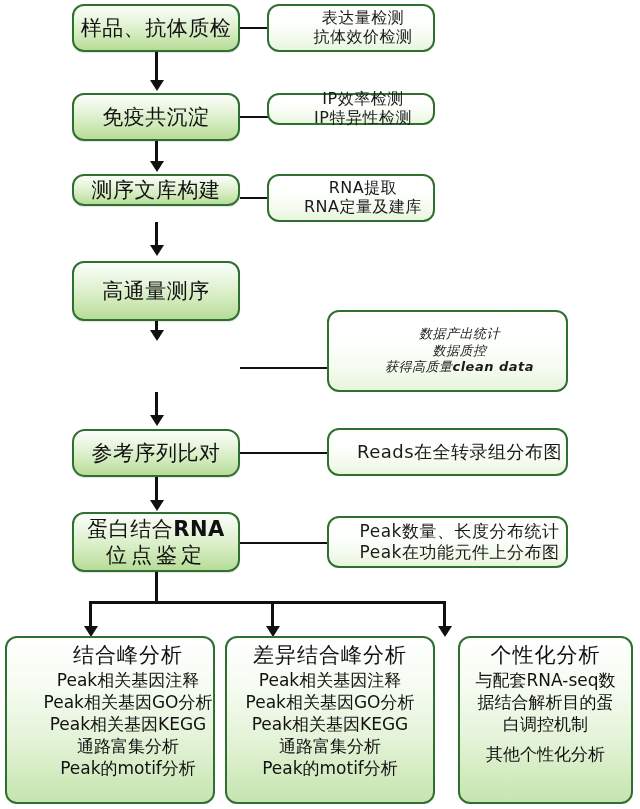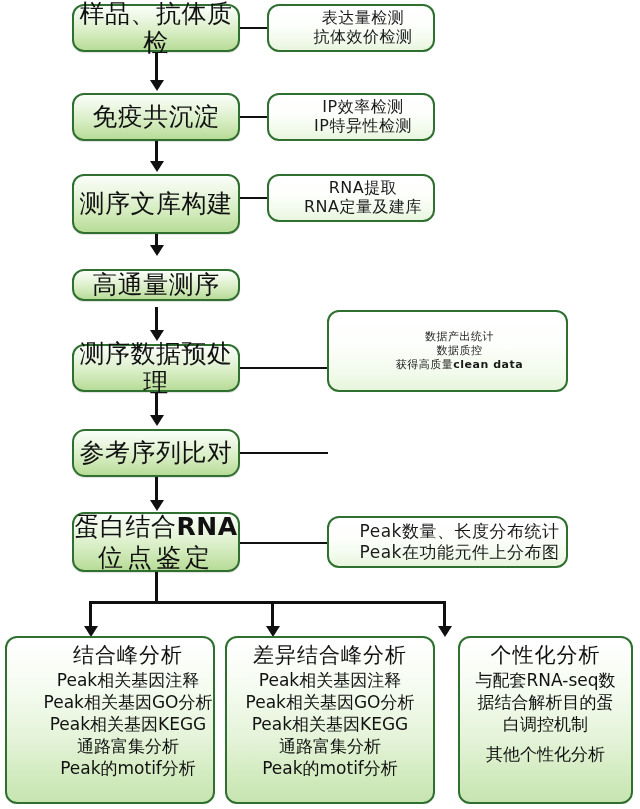--- a/index.html
+++ b/index.html
@@ -37,21 +37,21 @@
     letter-spacing: 0.5px;
   }
   
   .box.main {
     background: linear-gradient(to bottom,
         #fbfefa 0%,
         #eaf6e0 30%,
         #d5ecc0 62%,
         #bfe0a2 90%,
         #b6dc98 100%);
-    font-size: 25px;
+    font-size: 21px;
     font-weight: 400;
     border-color: #2f7030;
     box-shadow: 0 1px 1px rgba(0,0,0,0.12);
     text-align: center;
   }
   
   .box.side {
     background: linear-gradient(to bottom,
         #ffffff 0%,
         #fdfffc 40%,
@@ -144,66 +144,66 @@
   <div class="arrow-down" style="left:437.5px; top:626px;"></div>
 
   <div class="box main" style="left:72px; top:4px; width:168px; height:48px;">
     <span>样品、抗体质检</span>
   </div>
 
   <div class="box main" style="left:72px; top:93px; width:168px; height:48px;">
     <span>免疫共沉淀</span>
   </div>
 
-  <div class="box main" style="left:72px; top:174px; width:168px; height:60px;">
+  <div class="box main" style="left:72px; top:174px; width:168px; height:32px;">
     <span>测序文库构建</span>
   </div>
 
-  <div class="box main" style="left:72px; top:269px; width:168px; height:32px;">
+  <div class="box main" style="left:72px; top:261px; width:168px; height:60px;">
     <span>高通量测序</span>
   </div>
 
-  <div class="box main" style="left:72px; top:344px; width:168px; height:48px;">
-    <span>测序数据预处理</span>
-  </div>
 
   <div class="box main" style="left:72px; top:429px; width:168px; height:48px;border-radius:13px;">
     <span>参考序列比对</span>
   </div>
 
   <div class="box main" style="left:72px; top:512px; width:168px; height:60px; line-height:1.25;">
     <span>
       <span>蛋白结合</span><span class="bold">RNA</span>
     </span>
     <span style="letter-spacing:4px;">位点鉴定</span>
   </div>
 
   <div class="box side" style="left:267px; top:4px; width:168px; height:48px;">
     <span>表达量检测</span>
     <span>抗体效价检测</span>
   </div>
 
-  <div class="box side" style="left:267px; top:93px; width:168px; height:48px;">
+  <div class="box side" style="left:267px; top:93px; width:168px; height:32px;">
     <span>IP效率检测</span>
     <span>IP特异性检测</span>
   </div>
 
   <div class="box side" style="left:267px; top:174px; width:168px; height:48px;">
     <span>RNA提取</span>
     <span>RNA定量及建库</span>
   </div>
 
-  <div class="box side" style="left:327px; top:310px; width:241px; height:82px; font-size:11px; line-height:1.30;">
+  <div class="box side" style="left:327px; top:310px; width:241px; height:82px; font-size:13px; line-height:1.30;font-style:italic;">
     <span>数据产出统计</span>
     <span>数据质控</span>
     <span>
       <span>获得高质量</span><span class="bold">clean data</span>
     </span>
   </div>
 
+  <div class="box side" style="left:327px; top:428px; width:241px; height:48px; font-size:18px;">
+    <span>Reads在全转录组分布图</span>
+  </div>
 
   <div class="box side" style="left:327px; top:516px; width:241px; height:52px; font-size:17px; line-height:1.26;">
     <span>Peak数量、长度分布统计</span>
     <span>Peak在功能元件上分布图</span>
   </div>
 
   <div class="box result" style="left:5px; top:636px; width:210px; height:168px;padding-left:36px;">
     <span class="r-title">结合峰分析</span>
     <span class="r-line">Peak相关基因注释</span>
     <span class="r-line">Peak相关基因GO分析</span>

